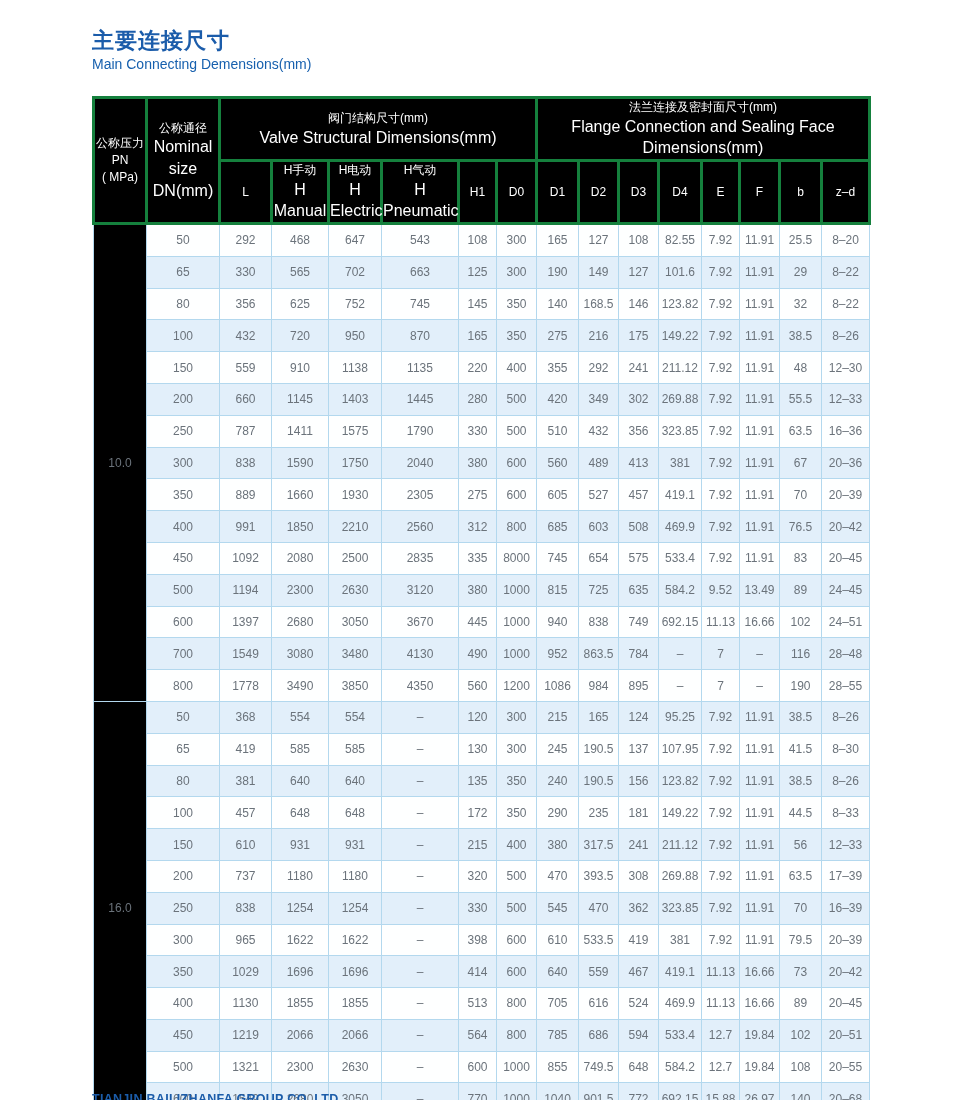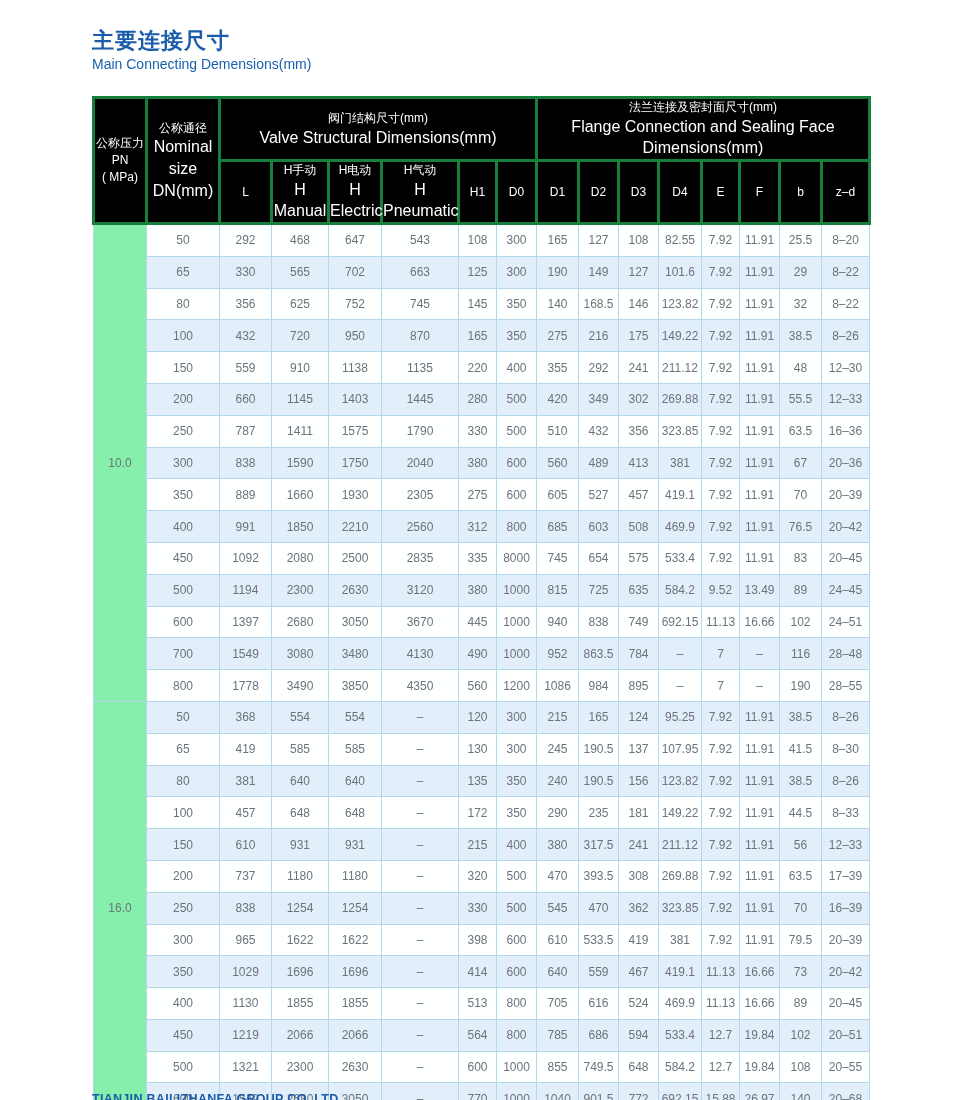--- a/index.html
+++ b/index.html
@@ -26,21 +26,21 @@
   }
   tr.h1row th{height:48px;}
   tr.h2row th{height:50px;font-size:12px;line-height:1.35;}
   .hline{display:block;line-height:1.4;font-size:12px;}
   .hline-en{display:block;line-height:1.35;font-size:16px;}
   tbody td{
     border:1px solid #b3d8ee;height:30.8px;font-size:12px;color:#6b737b;
     background:#feffff;
   }
   tr.alt td{background:#e2effa;}
-  tbody td.pn{background:#86efac;}
+  tbody td.pn{background:#000000;}
   .footer{
     position:absolute;left:0;top:1092px;font-size:12.5px;font-weight:bold;
     color:#1b5ca9;letter-spacing:0.3px;white-space:nowrap;
   }
 </style>
 </head>
 <body>
 
 <div class="page">
   <h1 class="title-zh">主要连接尺寸</h1>

